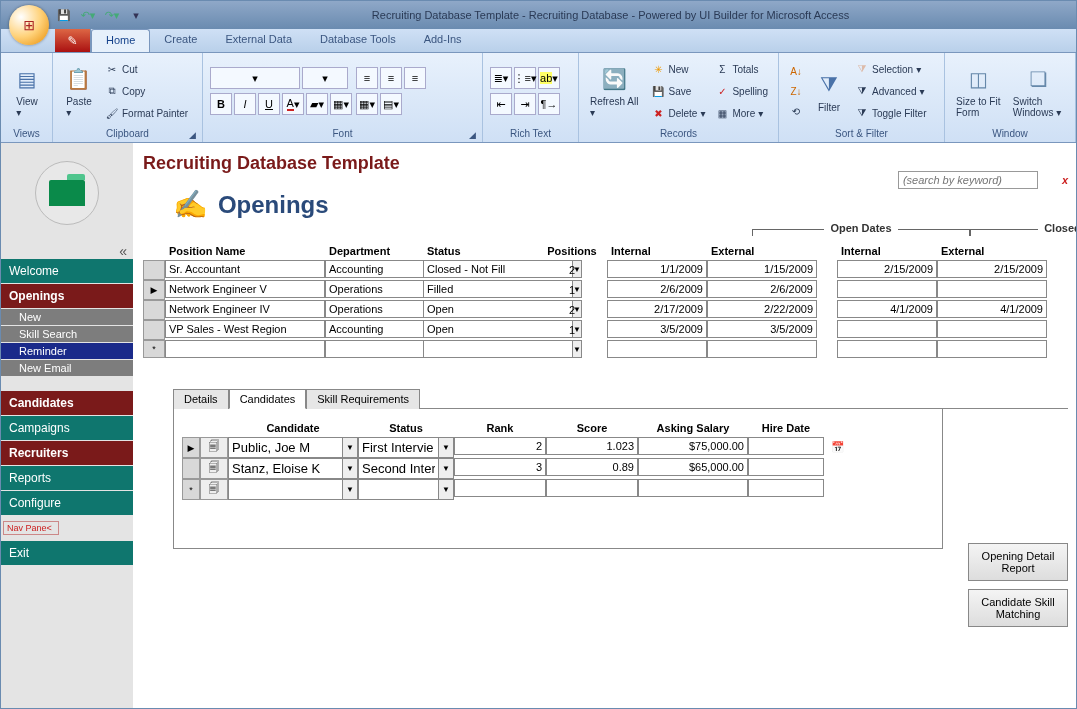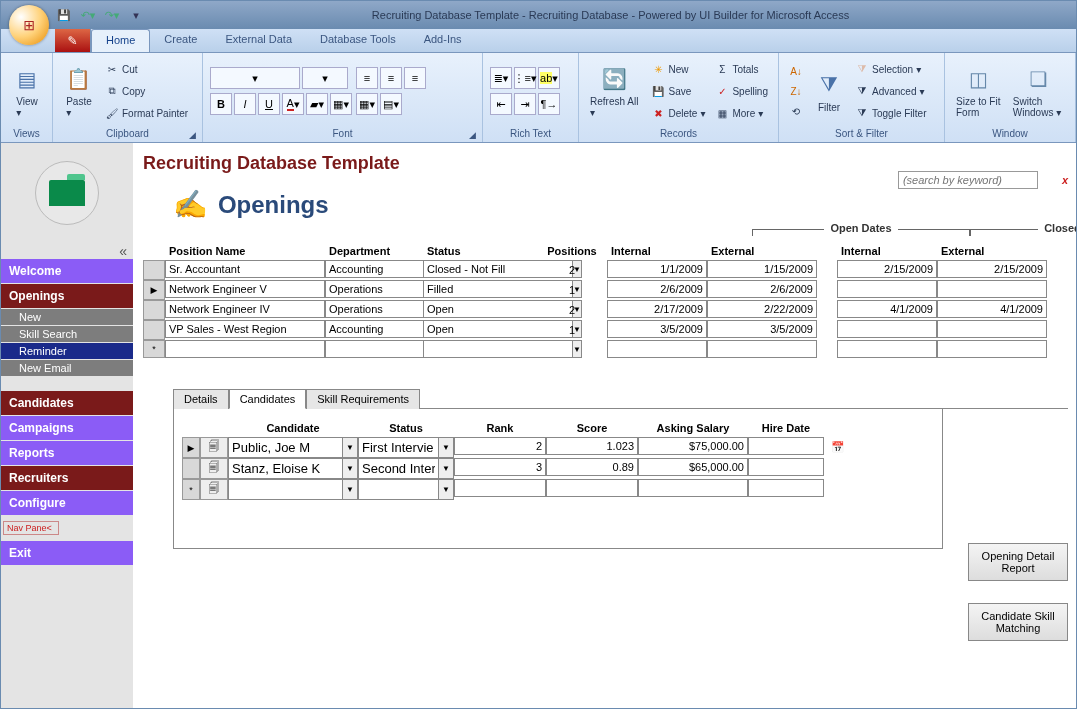--- a/index.html
+++ b/index.html
@@ -30,21 +30,21 @@
 .smallbtn .sic{ width:14px;height:14px; display:flex;align-items:center;justify-content:center;}
 .btnsq{ width:22px;height:22px; border:1px solid #aac; display:flex;align-items:center;justify-content:center; background:#f4f9ff; font-size:11px;}
 
 .main { display:flex; height: calc(709px - 28px - 24px - 90px - 2px);}
 .sidebar { width:132px; background:#e4e4e4; display:flex;flex-direction:column;}
 .logo { height:100px; display:flex;align-items:center;justify-content:center;}
 .logo .circ{ width:64px;height:64px;border-radius:50%;background:#e8e8e8;border:1px solid #bbb;display:flex;align-items:center;justify-content:center;}
 .logo .fold{ width:36px;height:26px;background:#0a8a4a;border-radius:2px 2px 0 0;position:relative;}
 .logo .fold::before{content:"";position:absolute;top:-6px;right:0;width:18px;height:6px;background:#4fc58d;border-radius:2px 2px 0 0;}
 .navbtn { padding:5px 8px; color:#fff; font-weight:bold; font-size:12px; margin-bottom:1px; cursor:default;}
-.navbtn.gray { background:#8b5cf6; font-weight:bold;}
+.navbtn.gray { background:#0f766e; font-weight:normal;}
 .navbtn.maroon { background:#7a1a1a;}
 .navbtn.sub { background:#7d7d7d; font-weight:normal; font-size:11px; padding:2px 6px 2px 18px;}
 .navbtn.sub.blue { background:#1a2a8a;}
 .navlbl { font-size:9px; color:#c22; border:1px solid #c88; padding:1px 3px; margin:6px 2px 2px 2px; width:56px;}
 .content { flex:1; padding: 10px 8px 8px 10px; overflow:hidden; position:relative;}
 .apptitle { color:#7a1a1a; font-size:18px; font-weight:bold;}
 .search { position:absolute; top:28px; right:8px; display:flex; align-items:center; gap:24px;}
 .search input{ width:140px; border:1px solid #999; padding:2px 4px; font-style:italic; color:#777; font-size:11px;}
 .search .xb{color:#c22;font-weight:bold;font-style:italic;}
 .sectionhdr { display:flex; align-items:center; gap:10px; margin: 14px 0 8px 30px;}
@@ -76,21 +76,21 @@
 .cgrid{ display:grid; grid-template-columns: 18px 28px 130px 96px 92px 92px 110px 76px 28px; font-size:11px;}
 .cgrid .hd{font-weight:bold; text-align:center; padding:3px 2px;}
 .cgrid .rowsel{ background:#d8d8d8; border:1px solid #999;display:flex;align-items:center;justify-content:center;font-size:9px;}
 .cgrid .doc{ border:1px solid #999; background:#eee; display:flex;align-items:center;justify-content:center; }
 .cgrid .cell input{width:100%;border:1px solid #888;padding:2px 3px;font-size:11px;}
 .cgrid .cell.num input{text-align:right;}
 .cgrid .combo{display:flex;}
 .cgrid .combo input{flex:1;border:1px solid #888;border-right:none;padding:2px 3px;font-size:13px;}
 .cgrid .combo .dd{width:16px;border:1px solid #888;background:#eee;display:flex;align-items:center;justify-content:center;font-size:8px;}
 .cgrid .cal{display:flex;align-items:center;justify-content:center;color:#c33;}
-.rbuttons{ position:absolute; right:8px; top:400px; display:flex;flex-direction:column; gap:22px;}
+.rbuttons{ position:absolute; right:8px; top:400px; display:flex;flex-direction:column; gap:8px;}
 .rbuttons button{ width:100px; padding:6px 4px; background:linear-gradient(#f4f4f4,#ddd); border:1px solid #888; font-size:11px;}
 .collapse{ font-size:14px; color:#555; text-align:right; padding-right:6px; cursor:default;}
 </style>
 </head>
 <body>
 
 <div class="titlebar">
   <div class="orb"></div>
   <div class="qat">
     <span class="qa">💾</span>
@@ -283,22 +283,22 @@
     <div id="nav">
         <div class="navbtn gray">Welcome</div>
         <div class="navbtn maroon">Openings</div>
         <div class="navbtn sub">New</div>
         <div class="navbtn sub">Skill Search</div>
         <div class="navbtn sub blue">Reminder</div>
         <div class="navbtn sub">New Email</div>
         <div style="height: 14px;"></div>
         <div class="navbtn maroon">Candidates</div>
         <div class="navbtn gray">Campaigns</div>
+        <div class="navbtn maroon">Recruiters</div>
         <div class="navbtn gray">Reports</div>
-        <div class="navbtn maroon">Recruiters</div>
         <div class="navbtn gray">Configure</div>
         <div class="navlbl">Nav Pane&lt;</div>
         <div style="height: 4px;"></div>
         <div class="navbtn gray">Exit</div>
       </div>
   </div>
   <div class="content">
     <div class="apptitle">Recruiting Database Template</div>
     <div class="search">
       <input type="text" placeholder="(search by keyword)" style="">

